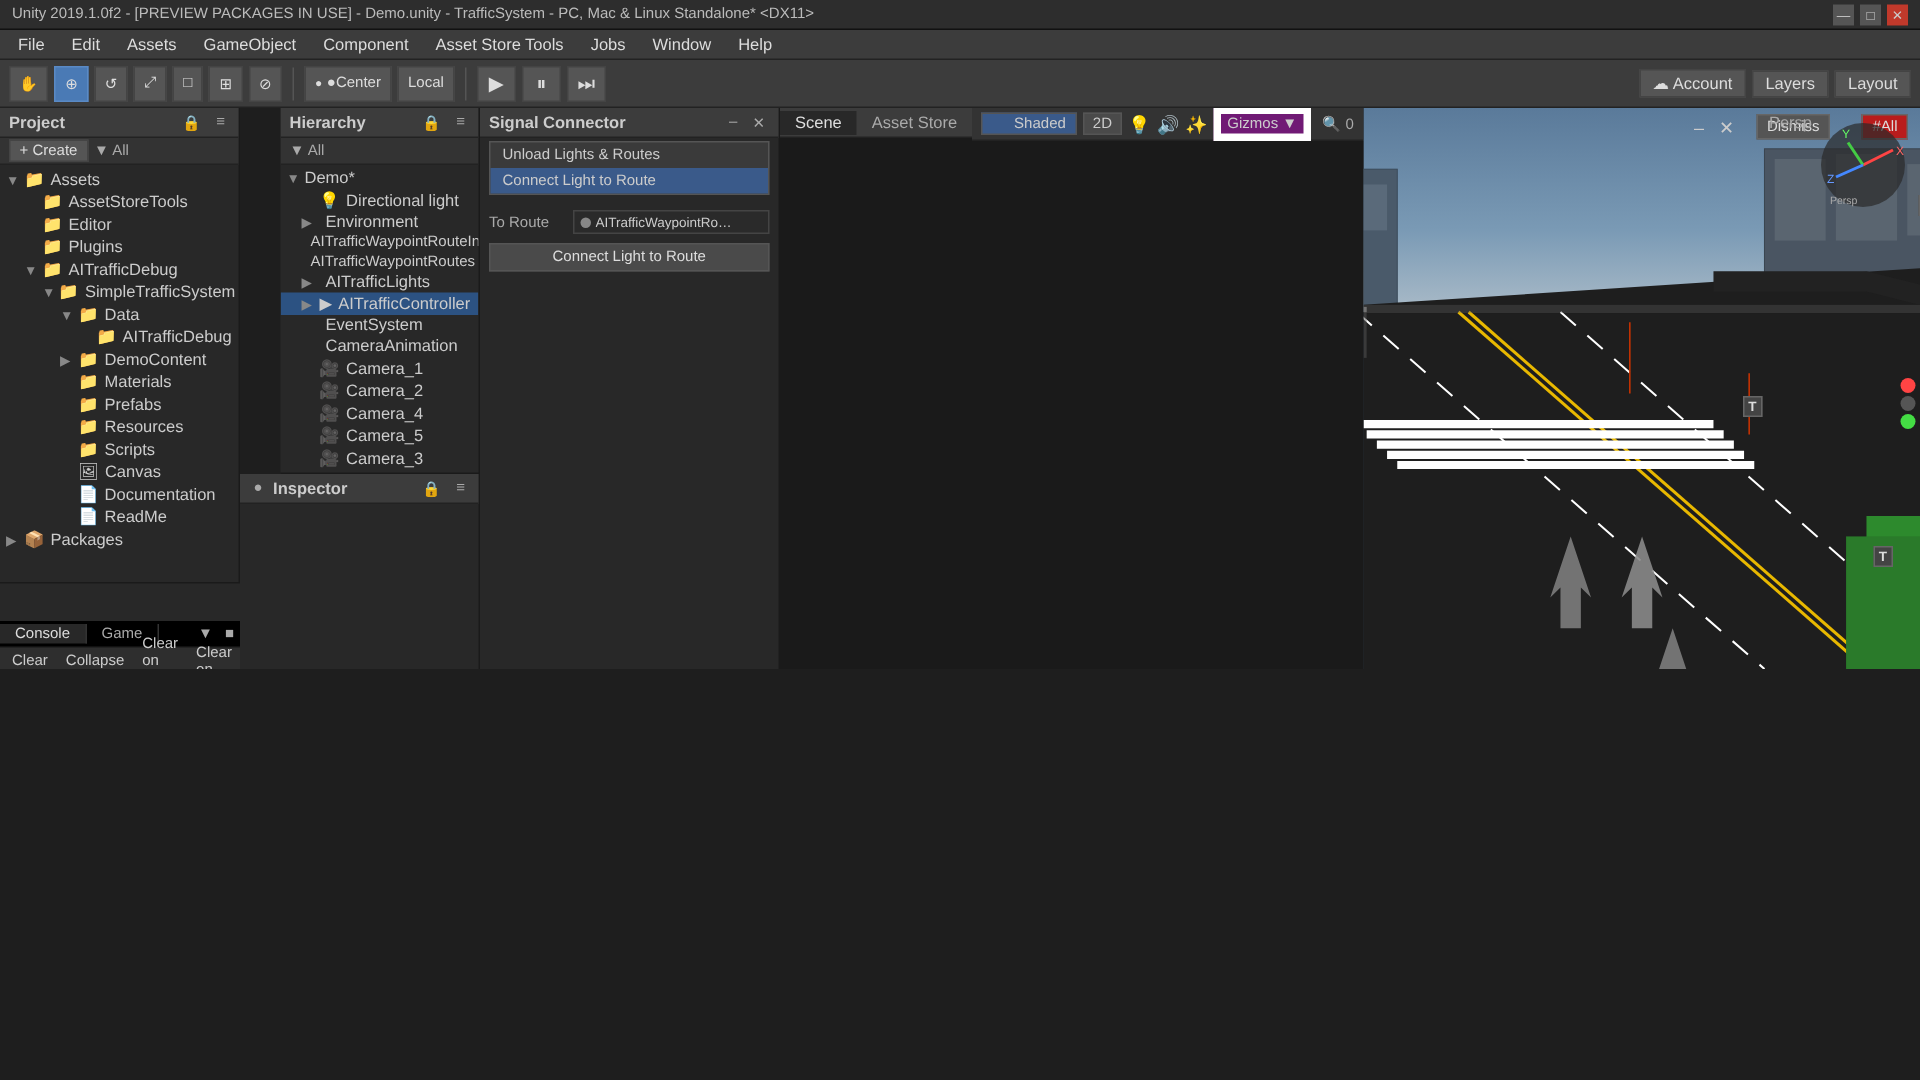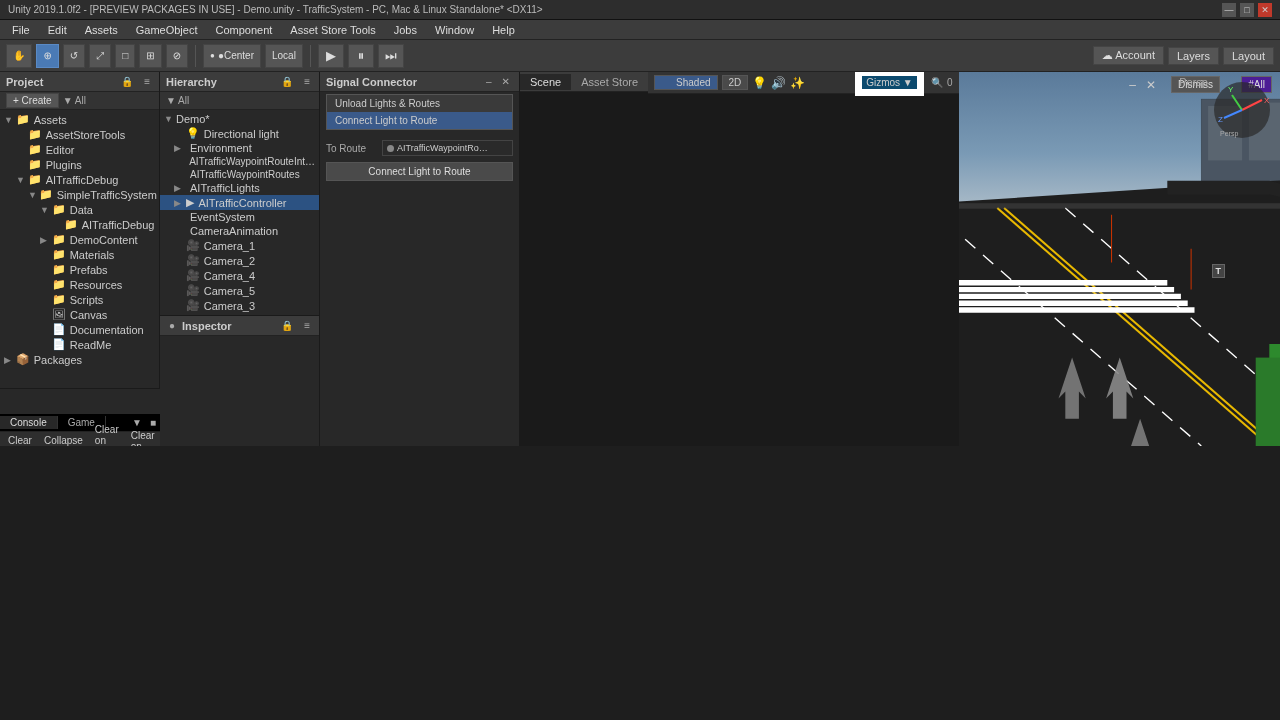--- a/index.html
+++ b/index.html
@@ -200,20 +200,21 @@
 
     
     #panel-hierarchy {
       flex: 1;
       background: #282828;
       border-right: 1px solid #1a1a1a;
       border-bottom: 1px solid #1a1a1a;
       display: flex;
       flex-direction: column;
       overflow: hidden;
+      margin-left: 27px;
     }
 
     
     #panel-inspector {
       height: 130px;
       background: #282828;
       border-right: 1px solid #1a1a1a;
       display: flex;
       flex-direction: column;
     }
@@ -322,21 +323,21 @@
       border: 1px solid #666;
       color: #ddd;
       font-size: 10px;
       cursor: pointer;
     }
     .scene-overlay-btn2 {
       position: absolute;
       top: 4px;
       right: 8px;
       padding: 2px 6px;
-      background: #4c1d95;
+      background: #b91c1c;
       border: 1px solid #666;
       color: #ddd;
       font-size: 10px;
       cursor: pointer;
     }
 
     
     .marker {
       position: absolute;
       background: #444;
@@ -730,21 +731,21 @@
     <div class="scene-tabs">
       <span class="scene-tab active">Scene</span>
       <span class="scene-tab">Asset Store</span>
     </div>
     <div class="scene-toolbar">
       <button class="scene-ctrl-btn active">Shaded</button>
       <button class="scene-ctrl-btn">2D</button>
       <span style="font-size:12px;cursor:pointer;color:#ccc;">💡</span>
       <span style="font-size:12px;cursor:pointer;color:#ccc;">🔊</span>
       <span style="font-size:12px;cursor:pointer;color:#ccc;">✨</span>
-      <span style="font-size:10px;padding:1px 4px;background:#0c4a6e;border:7px solid #ffffff;color:#ccc;cursor:pointer;margin-left:46px;">Gizmos ▼</span>
+      <span style="font-size:10px;padding:1px 4px;background:#701a75;border:5px solid #ffffff;color:#ccc;cursor:pointer;">Gizmos ▼</span>
 
       <span style="font-size:10px;color:#aaa;margin-left:4px;">🔍 0</span>
     </div>
     <div class="scene-viewport">
 
       <svg class="scene-bg" viewBox="0 0 760 550" xmlns="http://www.w3.org/2000/svg" preserveAspectRatio="xMidYMid slice">
 
         <rect width="760" height="550" fill="#3a4a5a"></rect>
 
         <defs>

